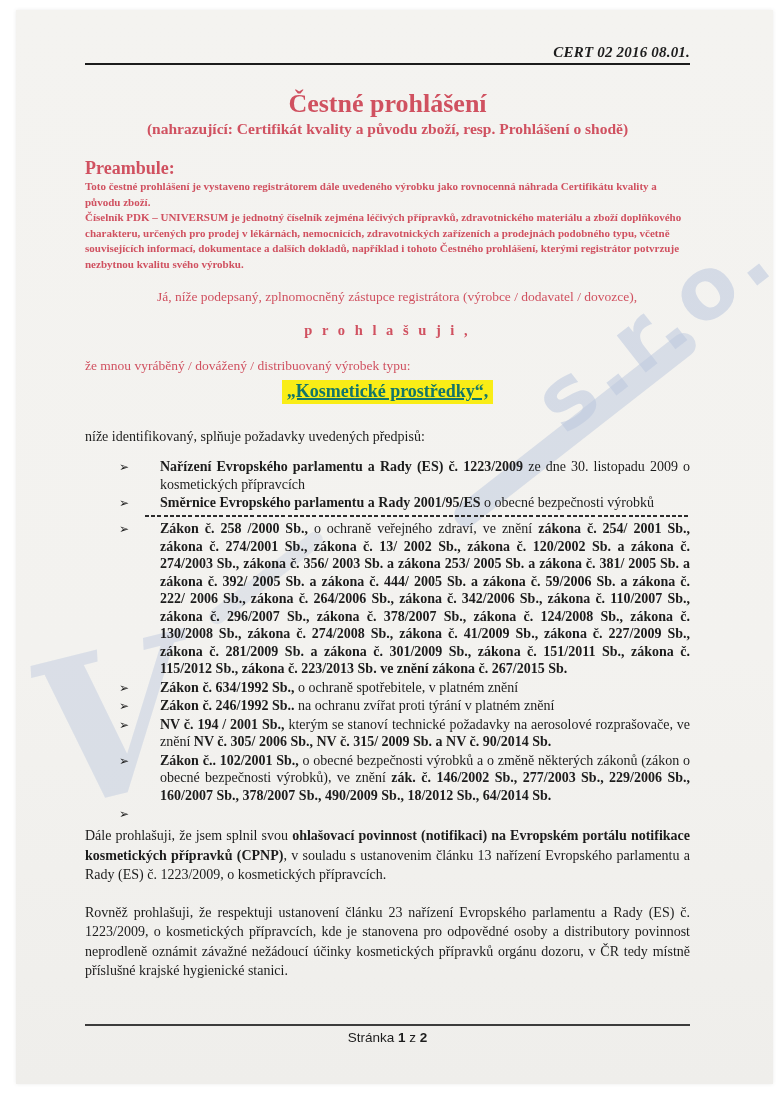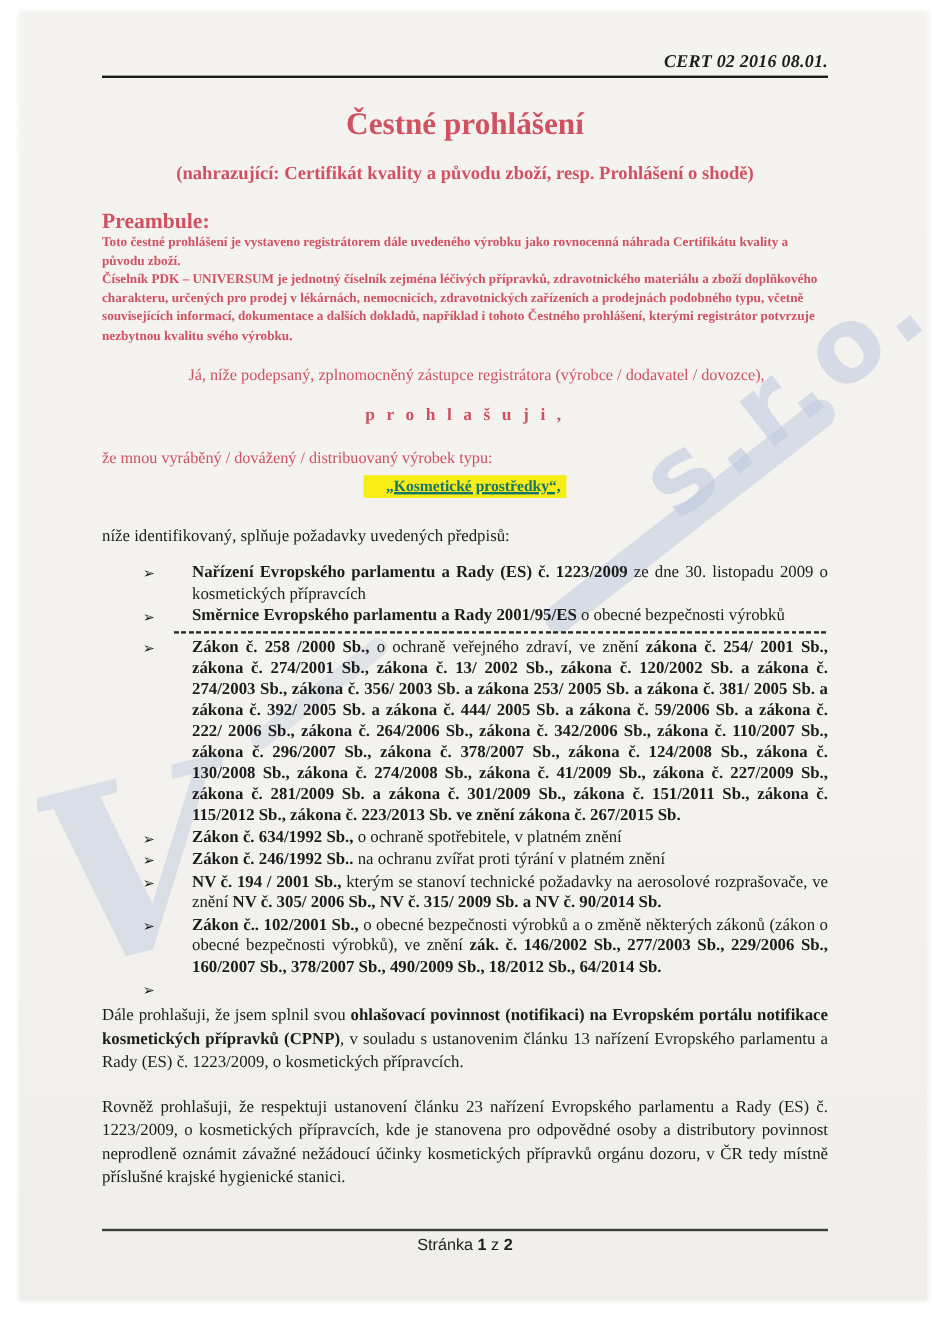--- a/index.html
+++ b/index.html
@@ -14,32 +14,32 @@
   }
   .content{position:absolute;left:69px;right:83px;top:0;bottom:0;}
   
   .cert-ref{
     margin-top:34px;text-align:right;font-family:Liberation Serif, serif;
     font-style:italic;font-weight:bold;font-size:15px;color:#1d1d1d;letter-spacing:.2px;
   }
   .top-rule{margin-top:2px;height:0;border-top:2.5px solid #1c1c1c;}
   
   .title{margin-top:25px;text-align:center;color:#d05160;font-weight:bold;font-size:26px;line-height:28px;}
-  .subtitle{margin-top:17px;text-align:center;color:#d05160;font-weight:bold;font-size:15.5px;line-height:20px;}
+  .subtitle{margin-top:1px;text-align:center;color:#d05160;font-weight:bold;font-size:15.5px;line-height:20px;}
   
   .preamble-heading{margin-top:19px;color:#d05160;font-weight:bold;font-size:18px;line-height:21px;}
   .preamble-paragraphs p{margin:0;color:#d05160;font-weight:bold;font-size:11px;line-height:15.5px;text-align:left;}
   
   .decl-intro{margin-top:17px;margin-left:72px;color:#d05160;font-size:13.5px;line-height:16px;}
   .decl-verb{margin-top:17px;text-align:center;color:#d05160;font-weight:bold;font-size:14.5px;letter-spacing:3px;}
   .decl-product-line{margin-top:19px;color:#d05160;font-size:13.5px;}
   .decl-product-wrap{margin-top:6px;text-align:center;}
   .decl-product{
-    display:inline-block;background:#f9ed16;color:#13756b;font-weight:bold;font-size:13px;
-    padding:1px 5px 2px 19px;text-decoration:underline;text-decoration-thickness:2px;
+    display:inline-block;background:#f9ed16;color:#13756b;font-weight:bold;font-size:18px;
+    padding:1px 5px 2px 5px;text-decoration:underline;text-decoration-thickness:2px;
   }
   .decl-compliance{margin-top:25px;color:#1c1c1c;font-size:14px;}
   
   .reg-list{margin-top:13px;}
   .reg-item{position:relative;padding-left:75px;color:#1c1c1c;font-size:14px;line-height:17.5px;text-align:justify;margin-bottom:1px;}
   .reg-item .bullet{
     position:absolute;left:34px;top:1px;font-family:"DejaVu Sans",sans-serif;font-size:12px;color:#1c1c1c;
   }
   .b{font-weight:bold;}
   .dashed-sep{

